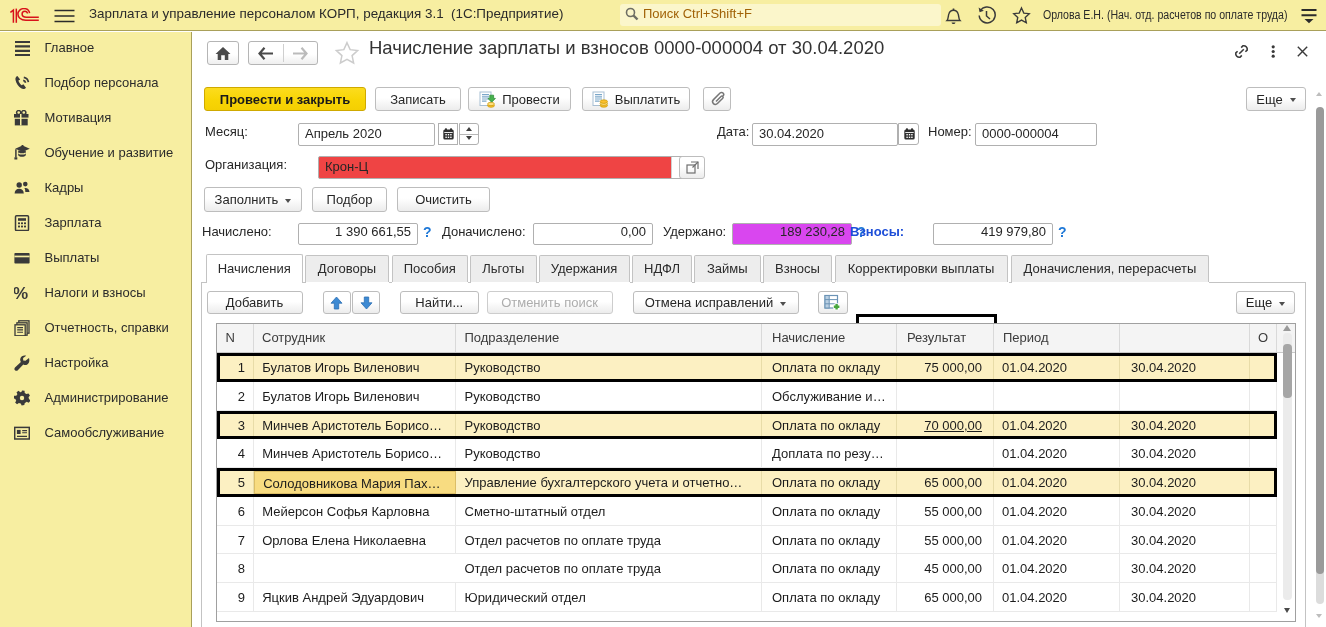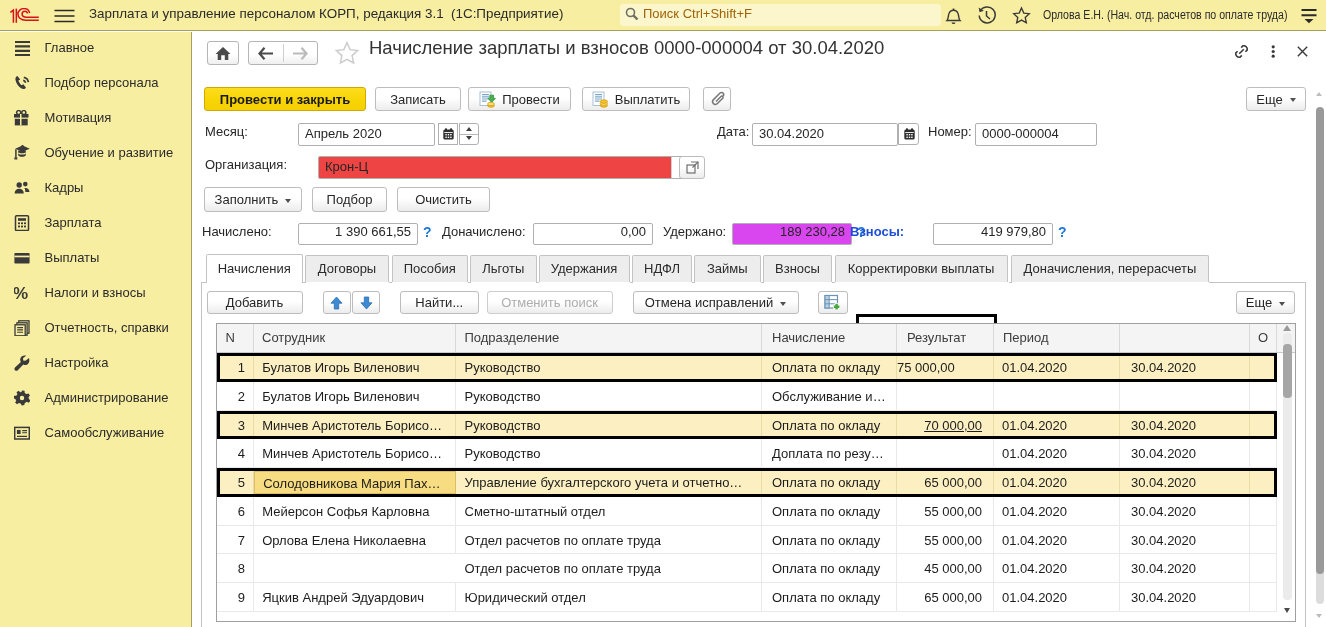--- a/index.html
+++ b/index.html
@@ -409,21 +409,21 @@
 <div style="position:absolute;left:34.5px;top:0;width:201.5px;height:100%;line-height:24.3px;border-right:1px solid #e8dca8;overflow:hidden;white-space:nowrap;font-size:13px;color:#1c1c1c;">
       <div style="padding-left:8.2px">Булатов Игорь Виленович</div>
     </div>
 <div style="position:absolute;left:236.0px;top:0;width:306.5px;height:100%;line-height:24.3px;border-right:1px solid #e8dca8;overflow:hidden;white-space:nowrap;font-size:13px;color:#1c1c1c;">
       <div style="padding-left:9px">Руководство</div>
     </div>
 <div style="position:absolute;left:542.5px;top:0;width:135.0px;height:100%;line-height:24.3px;border-right:1px solid #e8dca8;overflow:hidden;white-space:nowrap;font-size:13px;color:#1c1c1c;">
       <div style="padding-left:10px">Оплата по окладу</div>
     </div>
 <div style="position:absolute;left:677.5px;top:0;width:97.0px;height:100%;line-height:24.3px;border-right:1px solid #e8dca8;overflow:hidden;white-space:nowrap;font-size:13px;color:#1c1c1c;">
-      <div style="text-align:left;padding-right:11px">75 000,00</div>
+      <div style="text-align:right;padding-right:11px">75 000,00</div>
     </div>
 <div style="position:absolute;left:774.5px;top:0;width:126.0px;height:100%;line-height:24.3px;border-right:1px solid #e8dca8;overflow:hidden;white-space:nowrap;font-size:13px;color:#1c1c1c;">
       <div style="padding-left:8px">01.04.2020</div>
     </div>
 <div style="position:absolute;left:900.5px;top:0;width:130.0px;height:100%;line-height:24.3px;border-right:1px solid #e8dca8;overflow:hidden;white-space:nowrap;font-size:13px;color:#1c1c1c;">
       <div style="padding-left:11px">30.04.2020</div>
     </div>
 <div style="position:absolute;left:1030.5px;top:0;width:27.0px;height:100%;line-height:24.3px;overflow:hidden;white-space:nowrap;font-size:13px;color:#1c1c1c;"></div>
 </div>
 <div style="position:absolute;left:216.5px;top:381.78px;width:1060.5px;height:28.78px;border-bottom:1px solid #e9e9e9;">

